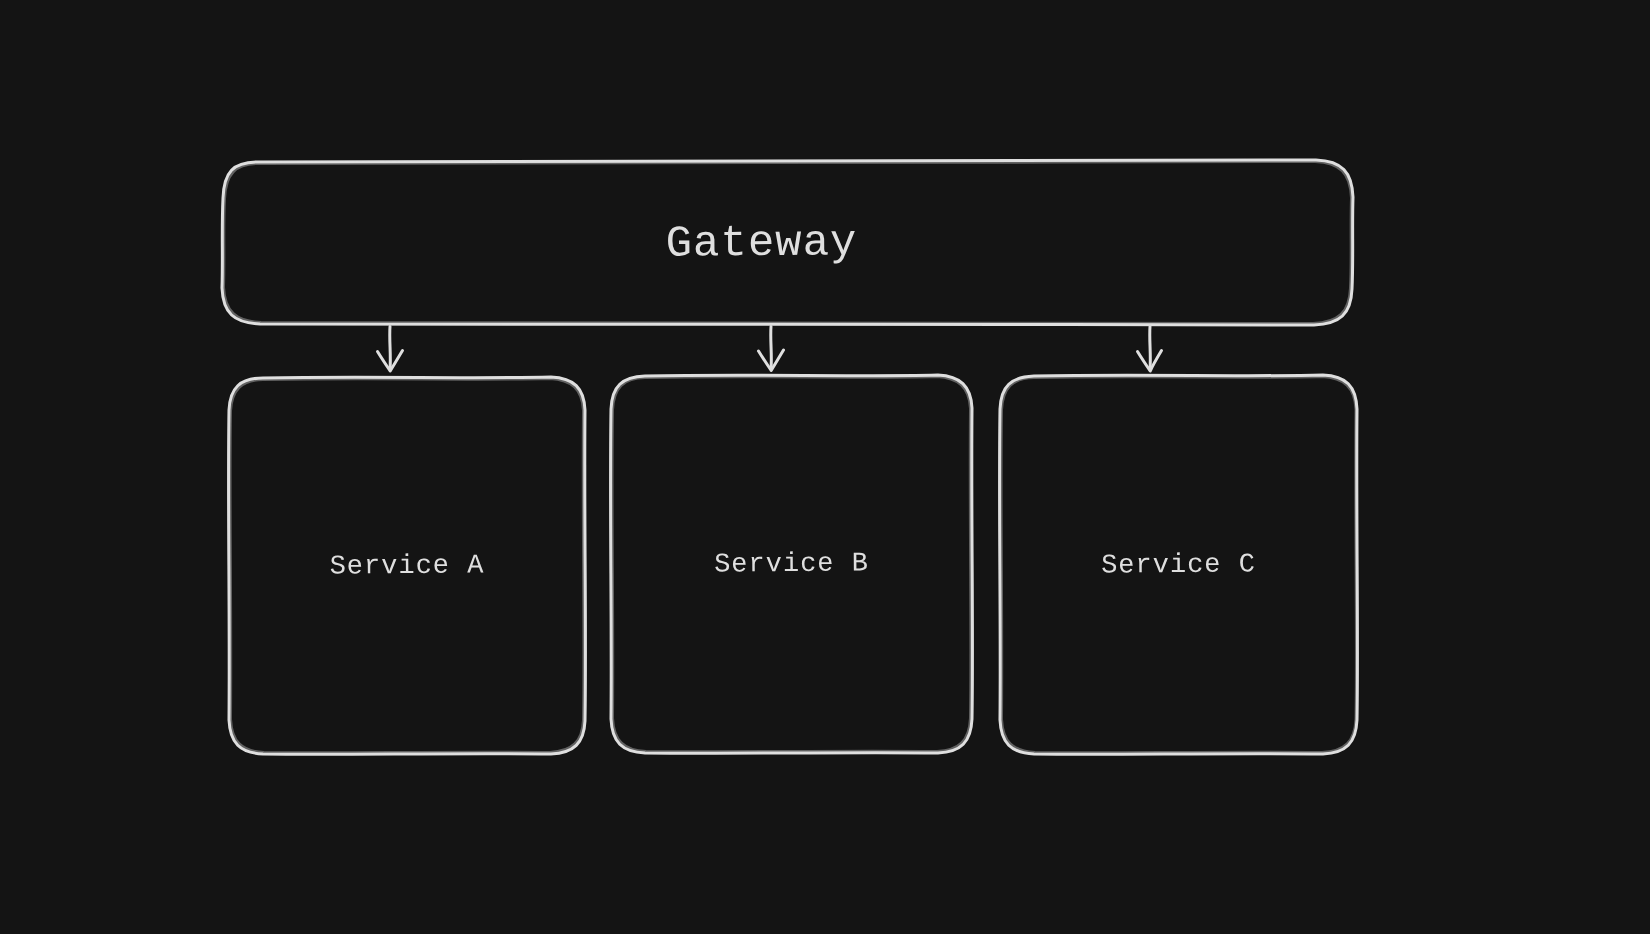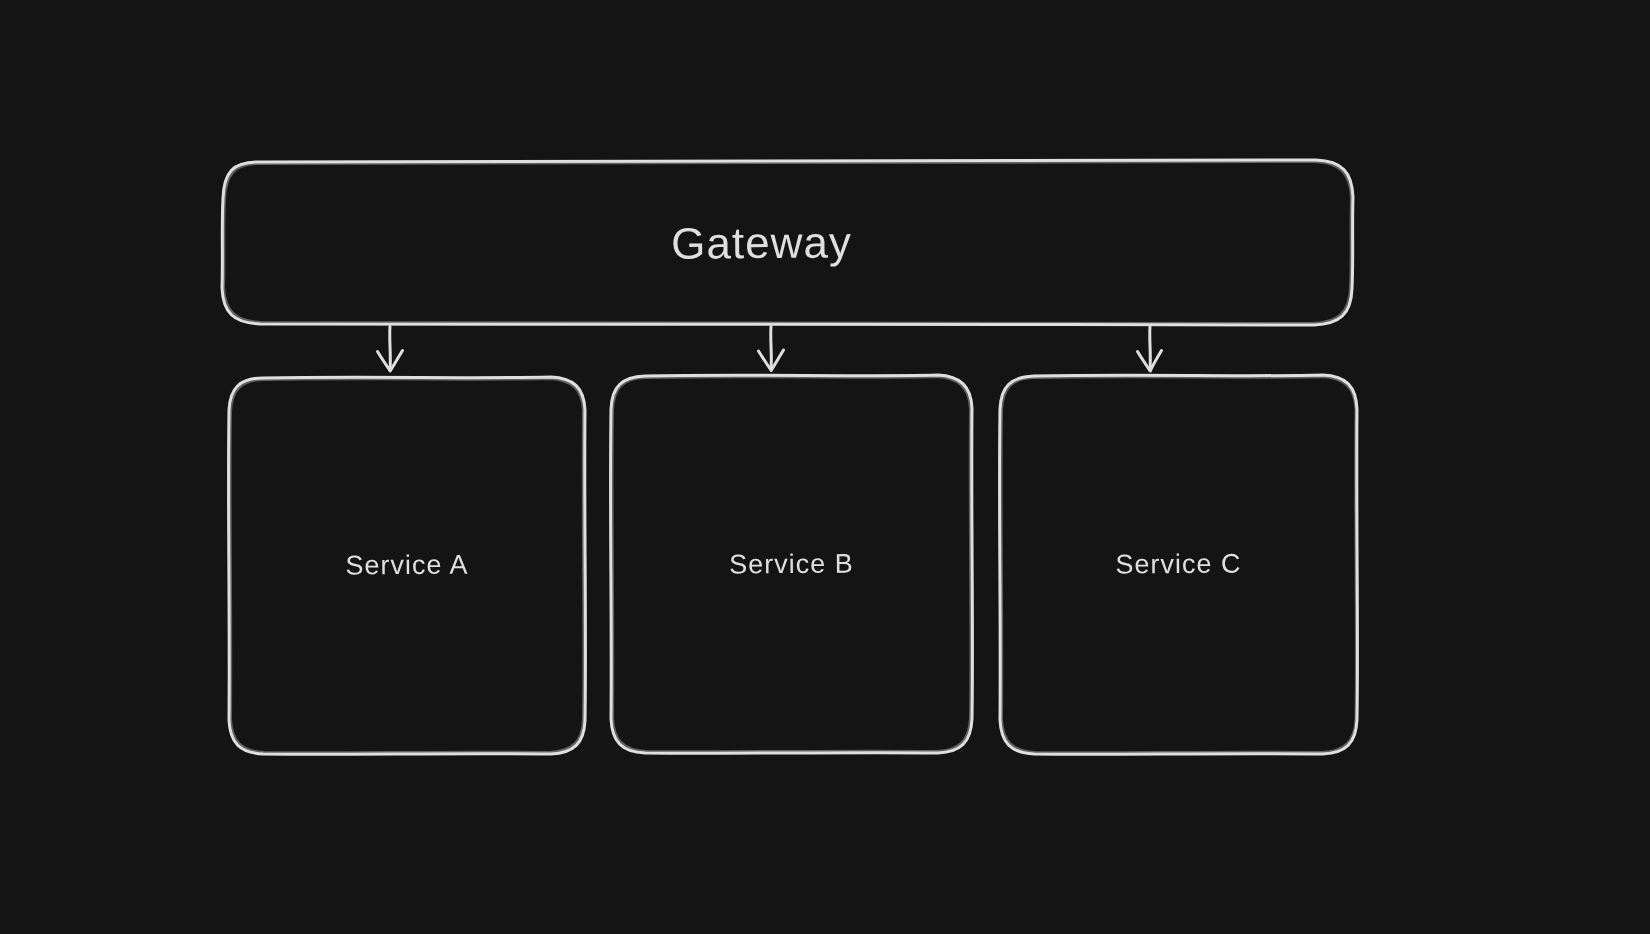--- a/index.html
+++ b/index.html
@@ -2,21 +2,21 @@
 <html style="--bg: #141414; --stroke: #dfdfdf;"><head>
 <meta charset="utf-8">
 <style>
   html,body{margin:0;padding:0;}
   body{background:#141414;}
   .canvas{
     position:relative;
     width:1650px;height:896px;
     background:var(--bg,#141414);
     overflow:hidden;
-    font-family:Liberation Sans, sans-serif;
+    font-family:Liberation Mono, monospace;
   }
   .shapes{position:absolute;left:0;top:0;width:1650px;height:934px;}
   .shapes path{
     fill:none;
     stroke:var(--stroke,#dfdfdf);
     stroke-width:3;
     stroke-linecap:round;
     stroke-linejoin:round;
   }
   .shapes path.pass2{opacity:.38;}

